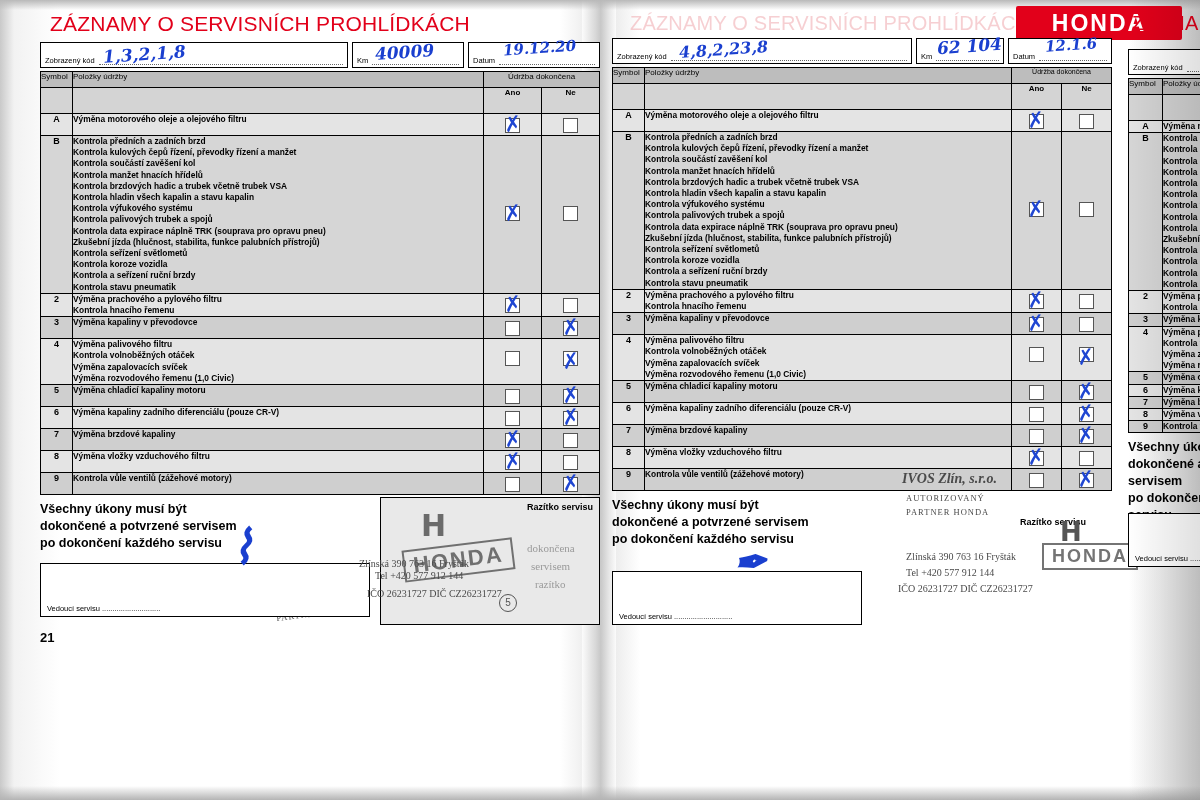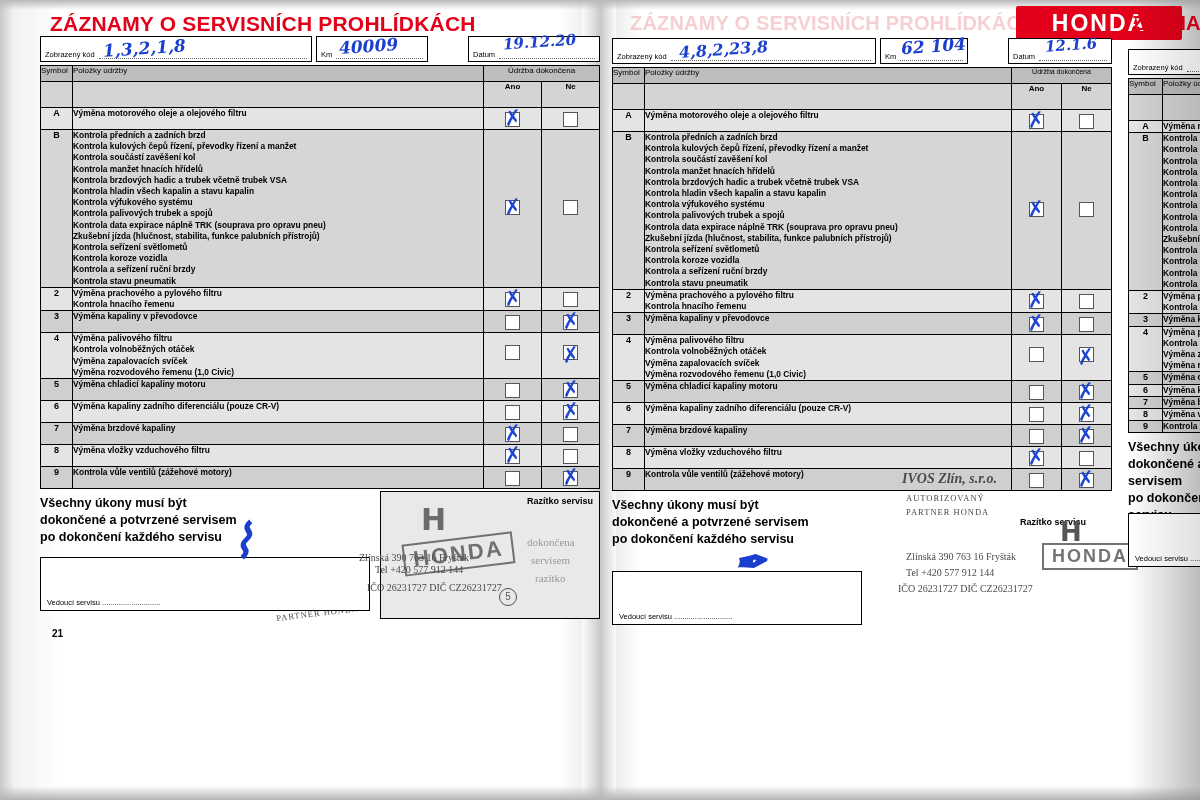--- a/index.html
+++ b/index.html
@@ -26,46 +26,46 @@
     top:8px;
     font-size:9px;
     color:#000;
   }
   .col.left  { left:40px;  width:560px; }
   .col.right { left:612px; width:500px; }
   .col.third { left:1128px; width:150px; overflow:hidden;}
 
   .doc-title {
     color:#e2001a;
-    font-weight:bold;
+    font-weight:normal;
     font-size:21px;
     letter-spacing:0.2px;
     white-space:nowrap;
-    margin:4px 0 0 10px;
+    margin:4px 0 6px 10px;
   }
   .doc-title.ghost { color:#f0a9ae; position:absolute; left:620px; top:8px; font-size:20px; opacity:.55;}
   .doc-title.small { font-size:20px; margin-left:4px;}
 
   
   .hdr-row {
     display:flex; gap:4px; align-items:stretch;
     margin-bottom:3px;
   }
   .fbox {
     border:1px solid #000; background:#fff;
     padding:2px 4px 2px 4px;
     display:flex; align-items:flex-end; gap:4px;
     height:26px;
     position:relative;
   }
   .fbox .lab { font-size:7.5px; white-space:nowrap; }
   .fbox .line { flex:1; border-bottom:1px dotted #666; height:11px; }
   .f-code { flex: 1 1 auto; }
   .f-km   { width:112px; }
-  .f-date { width:132px;margin-left:36px; }
+  .f-date { width:132px; }
 
   
   .hw {
     position:absolute;
     font-family:"DejaVu Serif", serif;
     color:#1a3fcf;
     font-style:italic;
     font-weight:bold;
     white-space:nowrap;
     transform:rotate(-4deg);
@@ -111,21 +111,21 @@
   .sign-box {
     position:absolute; left:0; top:62px; width:330px; height:54px;
     border:1px solid #000; background:#fff;
   }
   .sign-lab { position:absolute; left:6px; bottom:3px; font-size:7.5px; }
   .stamp-box {
     position:absolute; right:0; top:-4px; width:220px; height:128px;
     border:1px solid #000; background:#e9e9e9;
   }
   .stamp-lab { position:absolute; right:6px; top:4px; font-size:9px; font-weight:bold;}
-  .pageno { position:absolute; left:0; bottom:-16px; font-size:10px; font-weight:bold;margin-left:12px;}
+  .pageno { position:absolute; left:0; bottom:-16px; font-size:13px; font-weight:bold;}
 
   
   .honda-logo {
     position:absolute; background:#e2001a; color:#fff; font-weight:bold;
     letter-spacing:2px; display:flex; align-items:center; justify-content:center;
   }
   .honda-top {
     right:18px; top:6px; width:166px; height:34px; font-size:23px;
     border-radius:2px;
   }

